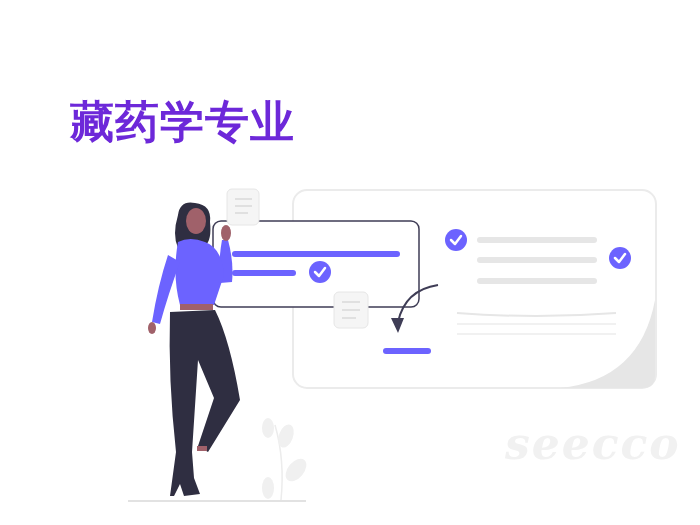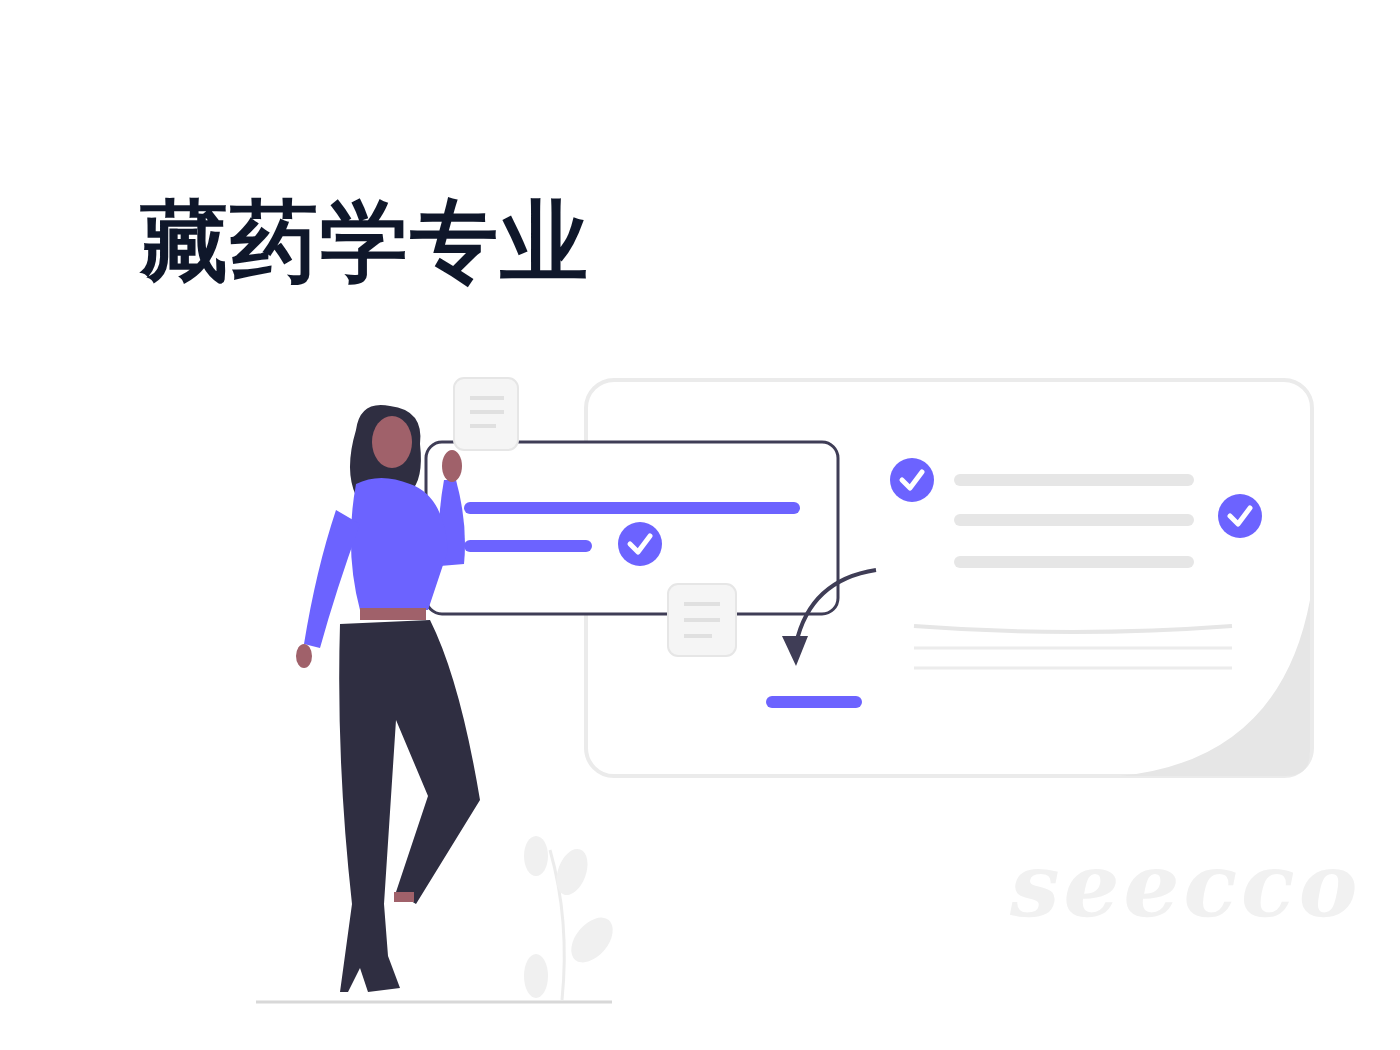--- a/index.html
+++ b/index.html
@@ -2,21 +2,21 @@
 <html><head>
   <meta charset="utf-8">
   <style>
     html, body { margin: 0; padding: 0; }
     body {
       width: 700px; height: 525px; background: #ffffff; position: relative; overflow: hidden;
       font-family: "DejaVu Sans", sans-serif;
     }
     .title {
       position: absolute; left: 70px; top: 100px;
-      font-size: 44px; font-weight: bold; color: #0f172a; letter-spacing: 1px;
+      font-size: 44px; font-weight: bold; color: #6d28d9; letter-spacing: 1px;
       font-family: "DejaVu Sans", sans-serif;
       line-height: 1;
     }
     .illus { position: absolute; left: 0; top: 0; }
     .watermark {
       position: absolute; left: 505px; top: 418px;
       font-family: "DejaVu Serif", serif; font-style: italic; font-weight: bold;
       font-size: 44px; color: #f1f1f1; letter-spacing: 2px;
     }
   </style>

